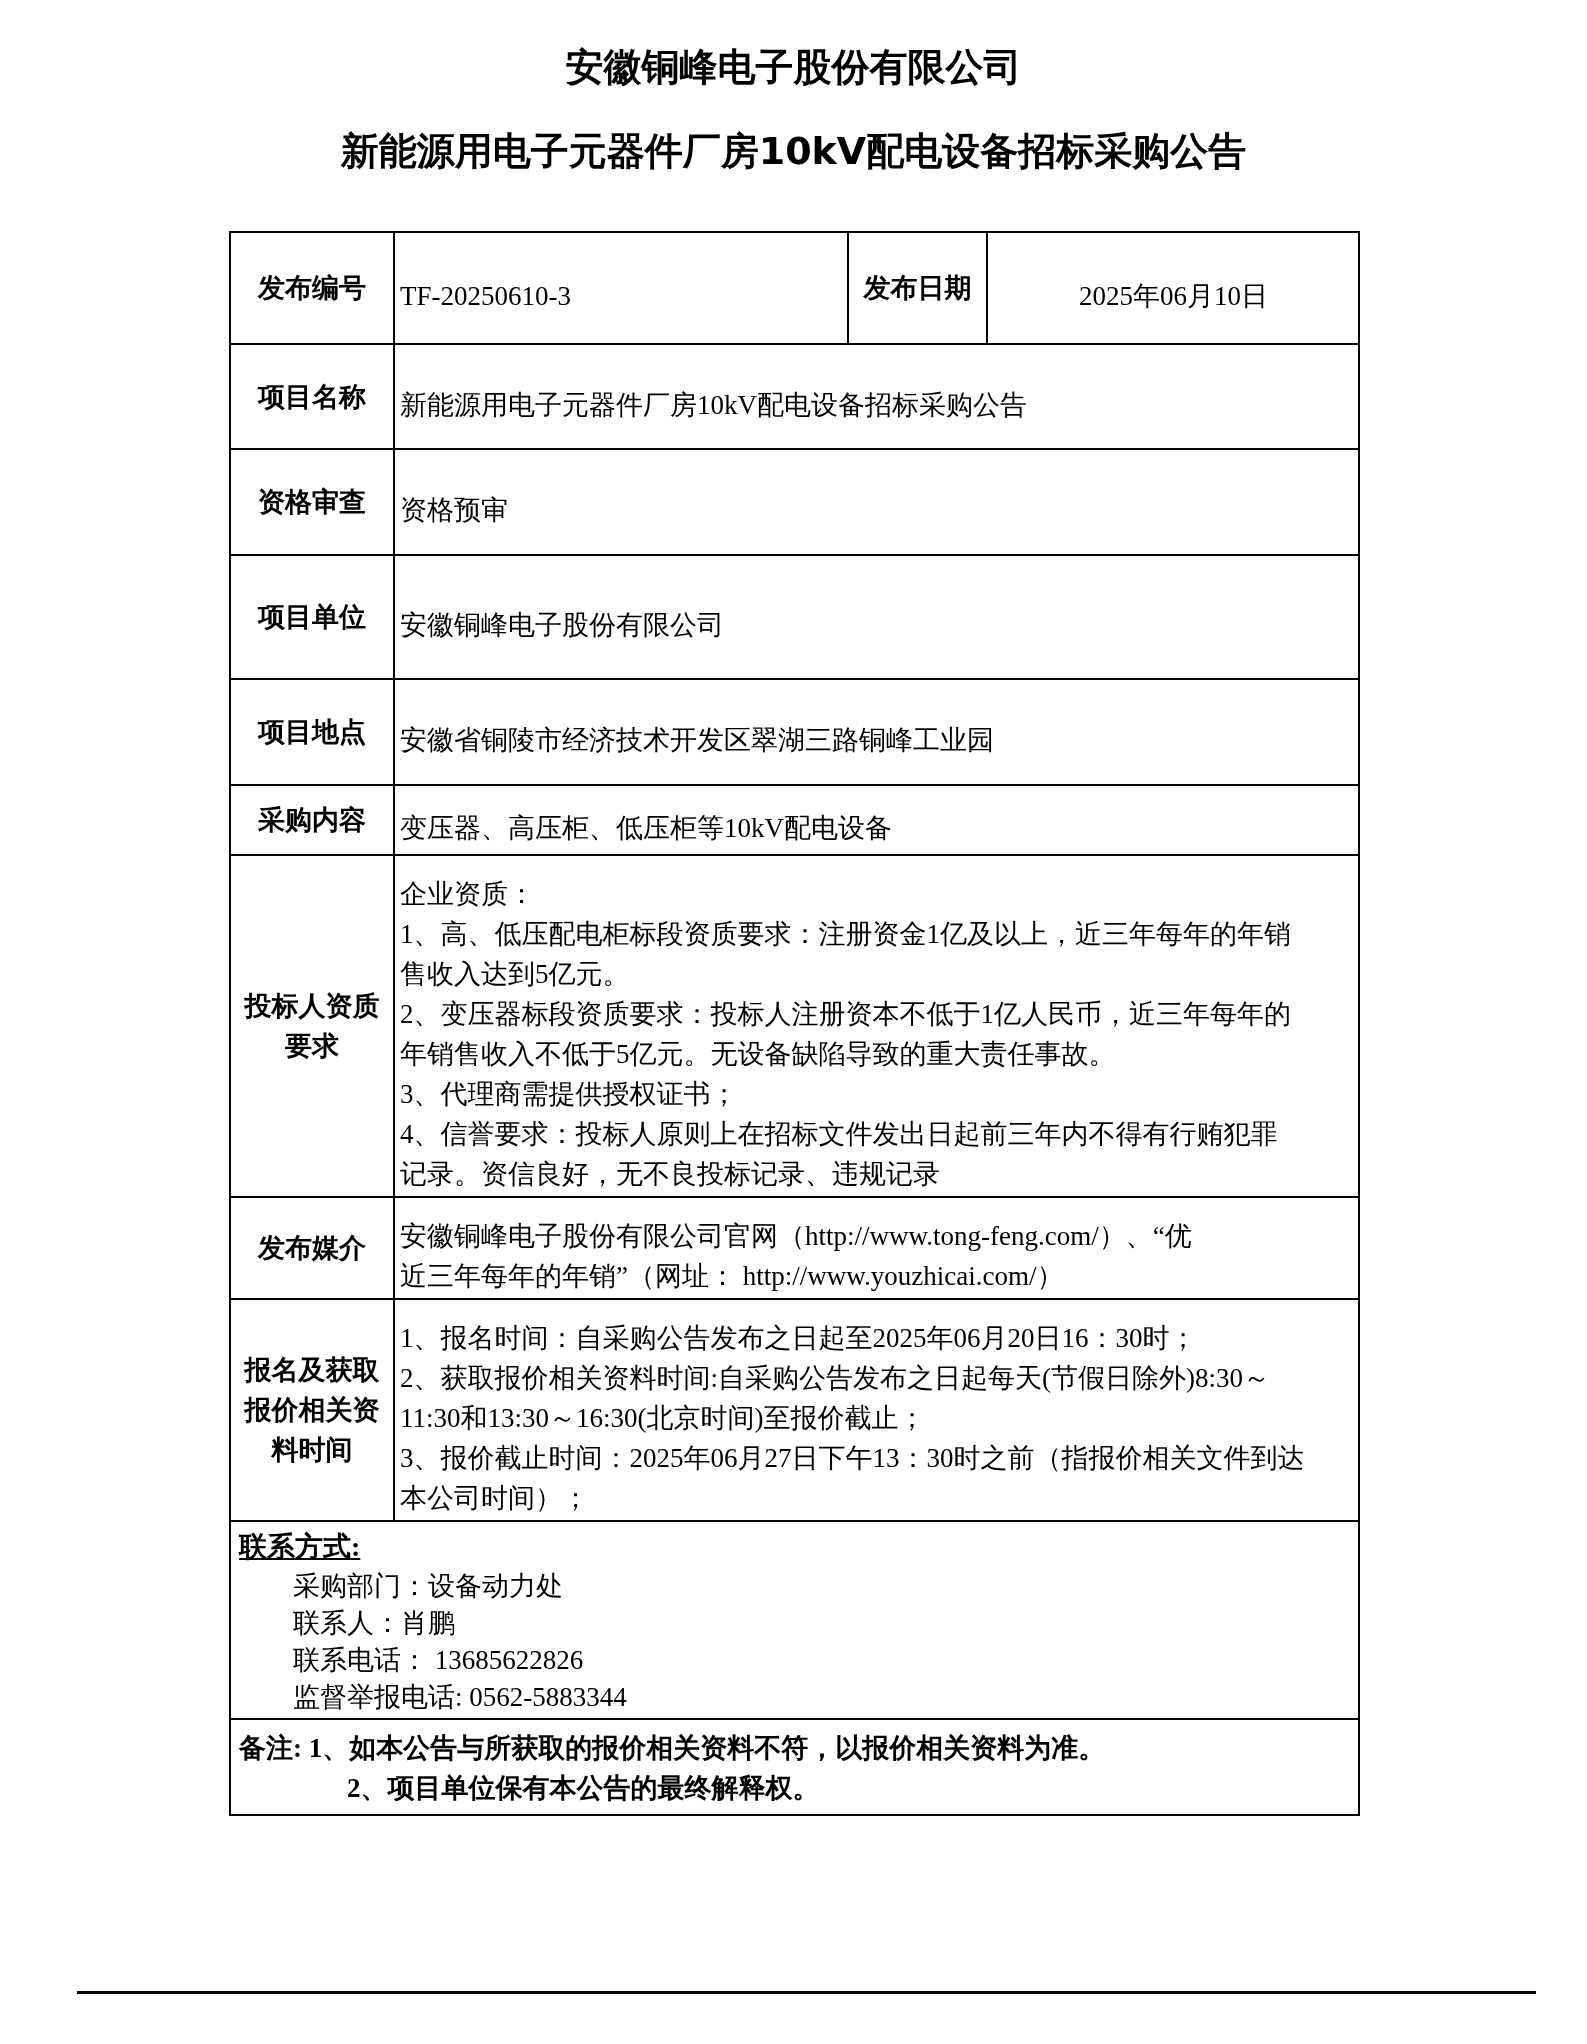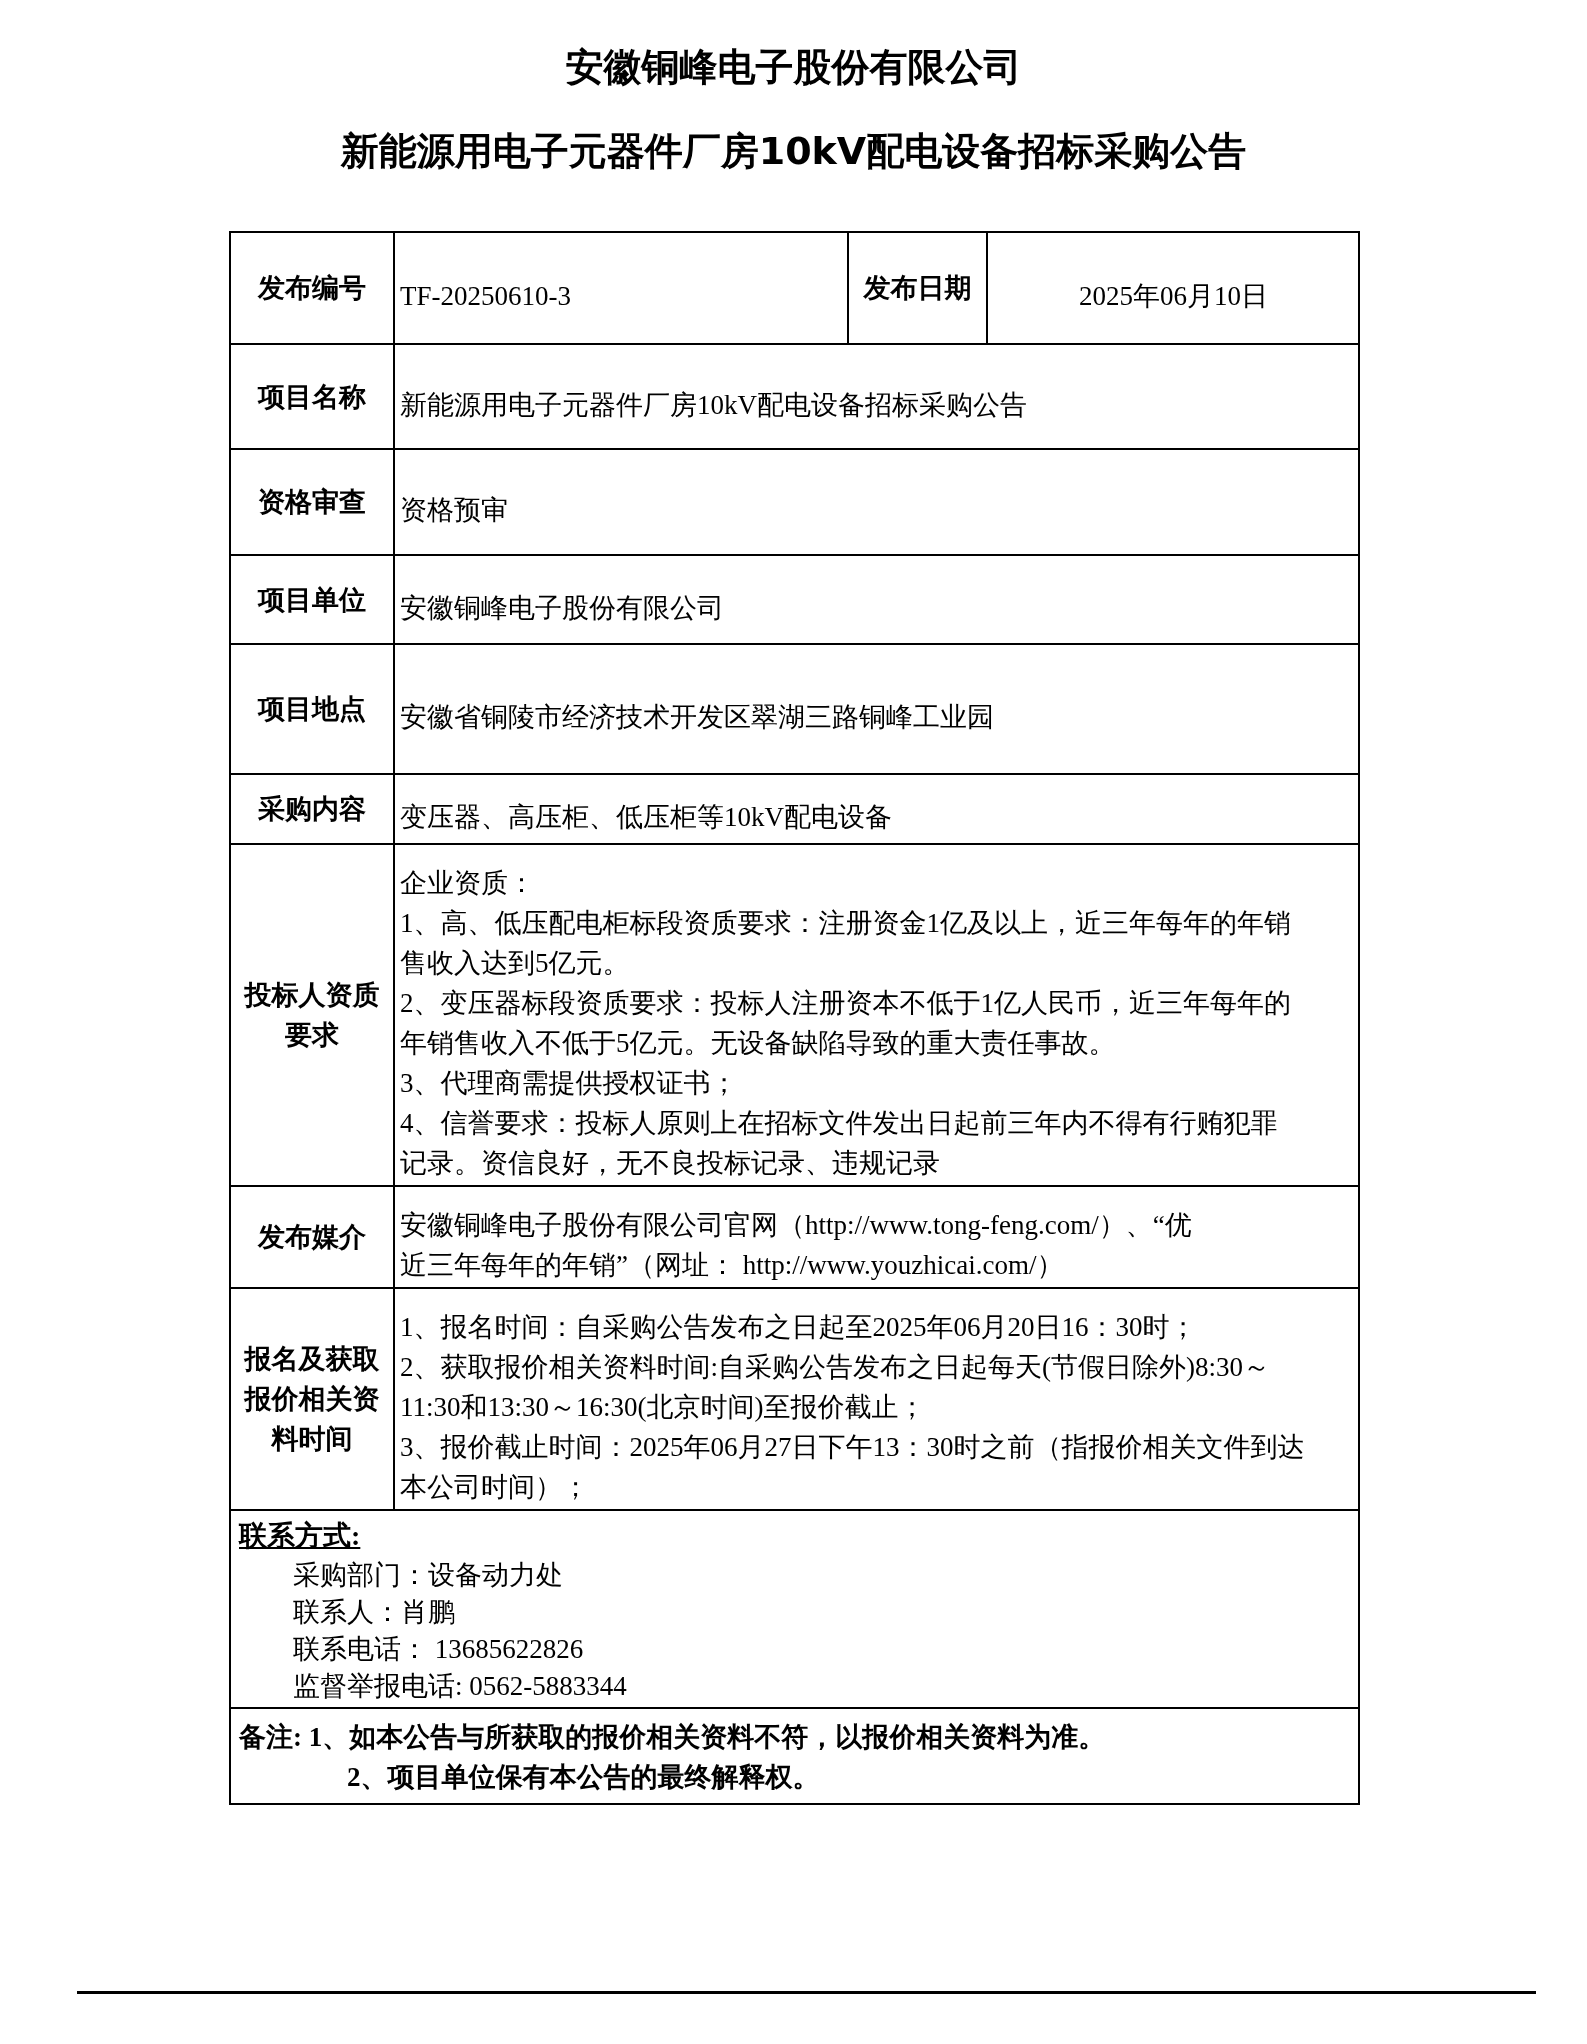--- a/index.html
+++ b/index.html
@@ -66,25 +66,25 @@
       <td class="value center">2025年06月10日</td>
     </tr>
     <tr style="height:105px">
       <td class="label">项目名称</td>
       <td class="value" colspan="3">新能源用电子元器件厂房10kV配电设备招标采购公告</td>
     </tr>
     <tr style="height:106px">
       <td class="label">资格审查</td>
       <td class="value" colspan="3">资格预审</td>
     </tr>
-    <tr style="height:89px">
+    <tr style="height:124px">
       <td class="label">项目单位</td>
       <td class="value" colspan="3">安徽铜峰电子股份有限公司</td>
     </tr>
-    <tr style="height:130px">
+    <tr style="height:106px">
       <td class="label">项目地点</td>
       <td class="value" colspan="3">安徽省铜陵市经济技术开发区翠湖三路铜峰工业园</td>
     </tr>
     <tr style="height:70px">
       <td class="label">采购内容</td>
       <td class="value" colspan="3">变压器、高压柜、低压柜等10kV配电设备</td>
     </tr>
     <tr style="height:335px">
       <td class="label">投标人资质
 要求</td>

